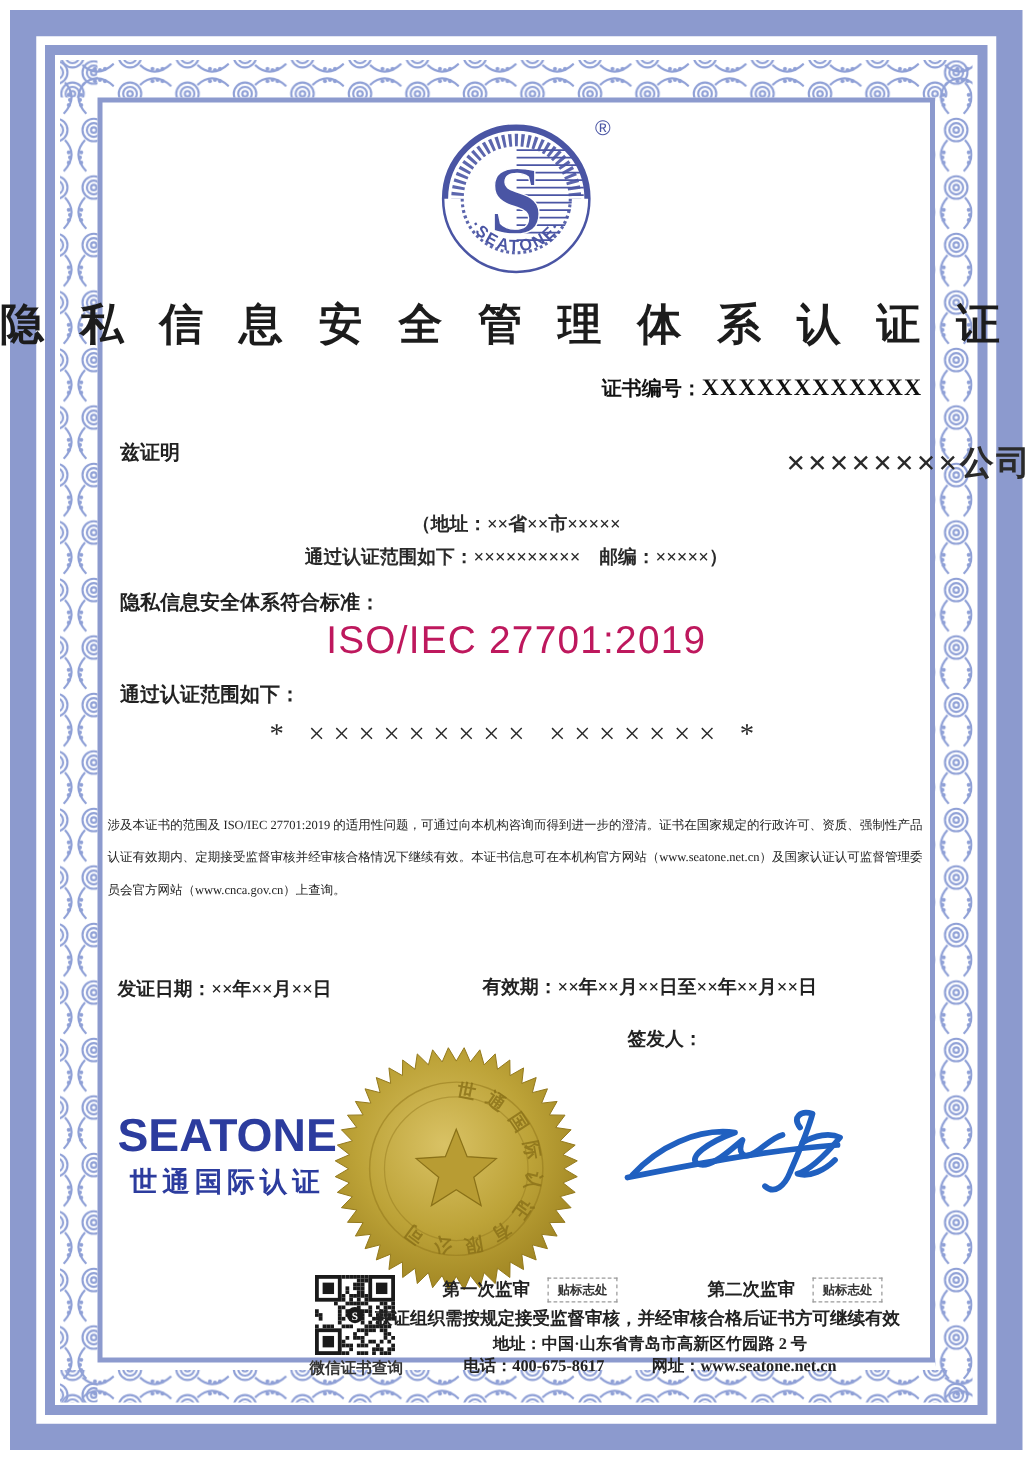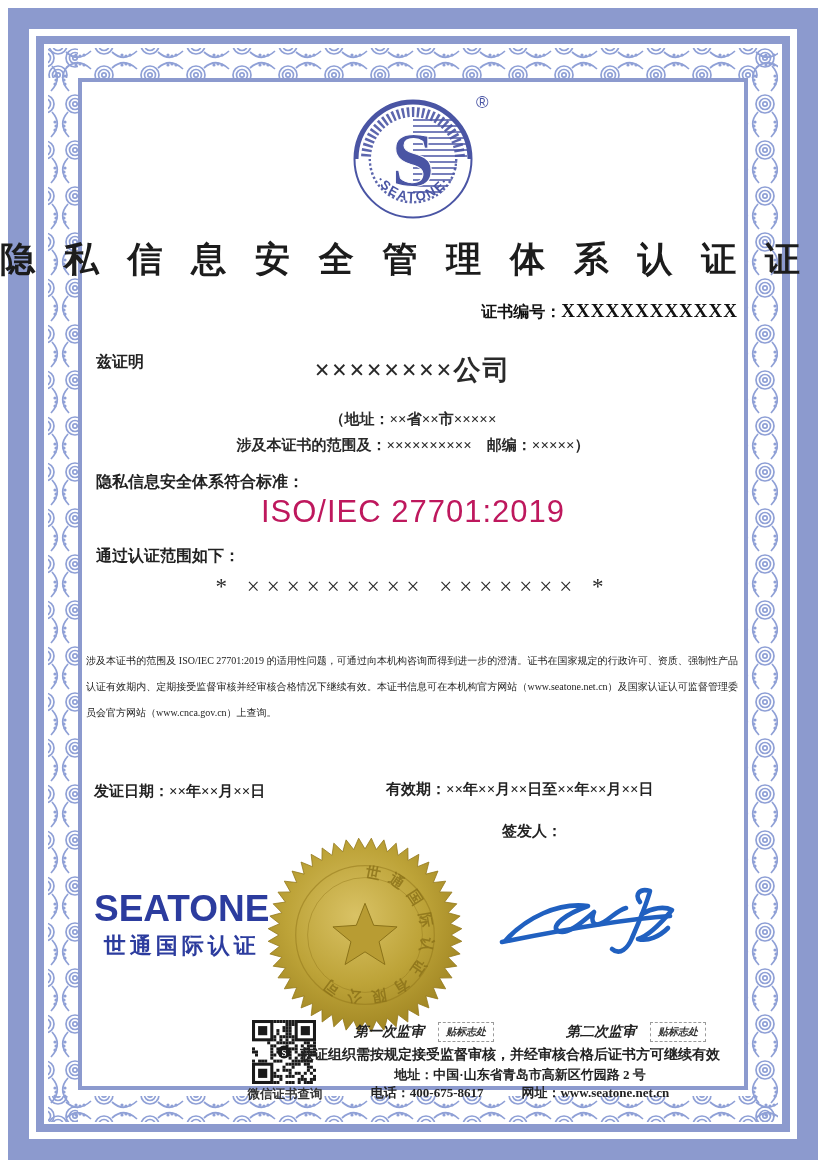--- a/index.html
+++ b/index.html
@@ -12,21 +12,21 @@
   .border-svg{position:absolute;left:0;top:0;pointer-events:none;}
   
   .logo-wrap{position:absolute;left:343px;top:86px;width:150px;height:145px;}
   .cert-title{position:absolute;left:0;top:236px;width:826px;text-align:center;
      font-size:35px;font-weight:700;letter-spacing:10px;color:#1c1c1c;white-space:nowrap;}
   .cert-no{position:absolute;top:300px;right:88px;font-size:16px;font-weight:700;color:#111;}
   .cert-no .no-val{font-size:19px;letter-spacing:1px;}
   
   .lbl{position:absolute;font-size:16px;font-weight:700;color:#222;}
   .certify-lbl{left:96px;top:352px;}
-  .company{position:absolute;left:0;top:352px;width:826px;text-align:center;
+  .company{position:absolute;left:0;top:352px;width:826px;text-align:right;
      font-size:27px;font-weight:700;letter-spacing:2px;color:#2a2a2a;}
   .addr-line{position:absolute;left:0;top:410px;width:826px;text-align:center;
      font-size:15px;font-weight:700;color:#2a2a2a;}
   .credit-line{position:absolute;left:0;top:436px;width:826px;text-align:center;
      font-size:15px;font-weight:700;color:#2a2a2a;}
   .standard-lbl{left:96px;top:472px;}
   .iso-std{position:absolute;left:0;top:494px;width:826px;text-align:center;
      font-family:"Liberation Sans","DejaVu Sans",sans-serif;font-size:31px;color:#be185d;letter-spacing:1px;}
   .scope-lbl{left:96px;top:546px;}
   .scope-val{position:absolute;left:0;top:574px;width:826px;text-align:center;
@@ -41,21 +41,21 @@
      font-family:"Liberation Sans","DejaVu Sans",sans-serif;}
   .brand-en{font-size:37px;font-weight:800;letter-spacing:0px;line-height:38px;}
   .brand-cn{font-size:22px;font-weight:700;letter-spacing:4px;line-height:36px;text-align:center;}
   .seal-wrap{position:absolute;left:266px;top:836px;width:198px;height:198px;}
   .sig-wrap{position:absolute;left:492px;top:876px;width:210px;height:95px;}
   
   .qr-wrap{position:absolute;left:252px;top:1020px;width:64px;height:64px;}
   .qr-caption{position:absolute;left:240px;top:1086px;width:90px;text-align:center;
      font-size:12.5px;font-weight:700;color:#333;}
   .audit-row{position:absolute;left:320px;top:1022px;width:420px;display:flex;
-     justify-content:center;align-items:center;gap:30px;font-size:14px;font-weight:700;color:#222;font-style:italic;}
+     justify-content:center;align-items:center;gap:30px;font-size:14px;font-weight:700;color:#222;}
   .audit-row .grp{display:flex;align-items:center;gap:14px;}
   .audit-row .grp+.grp{margin-left:42px;}
   .sticker-box{border:1.5px dashed #9a9a9a;padding:2px 7px;font-size:10px;font-weight:700;color:#333;}
   .notice{position:absolute;left:300px;top:1046px;width:440px;text-align:left;
      font-size:14px;font-weight:700;color:#222;}
   .f-addr{position:absolute;left:300px;top:1066px;width:440px;text-align:center;
      font-size:13px;font-weight:700;color:#222;}
   .f-contact{position:absolute;left:300px;top:1084px;width:440px;display:flex;
      justify-content:center;gap:38px;font-size:13px;font-weight:700;color:#222;}
 </style>
@@ -146,21 +146,21 @@
   </div>
 
   <div class="cert-title">隐 私 信 息 安 全 管 理 体 系 认 证 证 书</div>
   <div class="cert-no">
     <span>证书编号：</span><span class="no-val">XXXXXXXXXXXX</span>
   </div>
 
   <div class="lbl certify-lbl">兹证明</div>
   <div class="company">××××××××公司</div>
   <div class="addr-line">（地址：××省××市×××××</div>
-  <div class="credit-line">涉及本证书的范围及：××××××××××　邮编：×××××）</div>
+  <div class="credit-line">通过认证范围如下：××××××××××　邮编：×××××）</div>
   <div class="lbl standard-lbl">隐私信息安全体系符合标准：</div>
   <div class="iso-std">ISO/IEC 27701:2019</div>
   <div class="lbl scope-lbl">通过认证范围如下：</div>
   <div class="scope-val">* ××××××××× ××××××× *</div>
   <div class="body-par">涉及本证书的范围及 ISO/IEC 27701:2019 的适用性问题，可通过向本机构咨询而得到进一步的澄清。证书在国家规定的行政许可、资质、强制性产品认证有效期内、定期接受监督审核并经审核合格情况下继续有效。本证书信息可在本机构官方网站（www.seatone.net.cn）及国家认证认可监督管理委员会官方网站（www.cnca.gov.cn）上查询。</div>
 
   <div class="issue-date">
     <span>发证日期：</span><span>××年××月××日</span>
   </div>
   <div class="validity">

